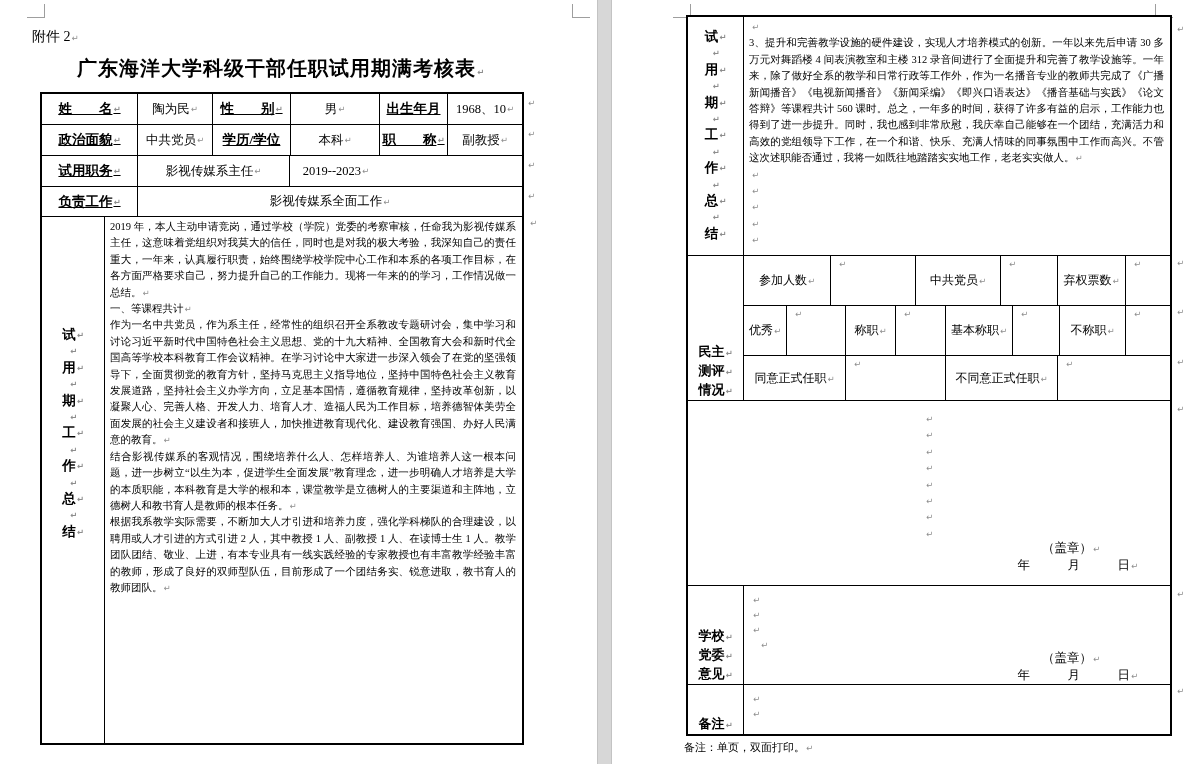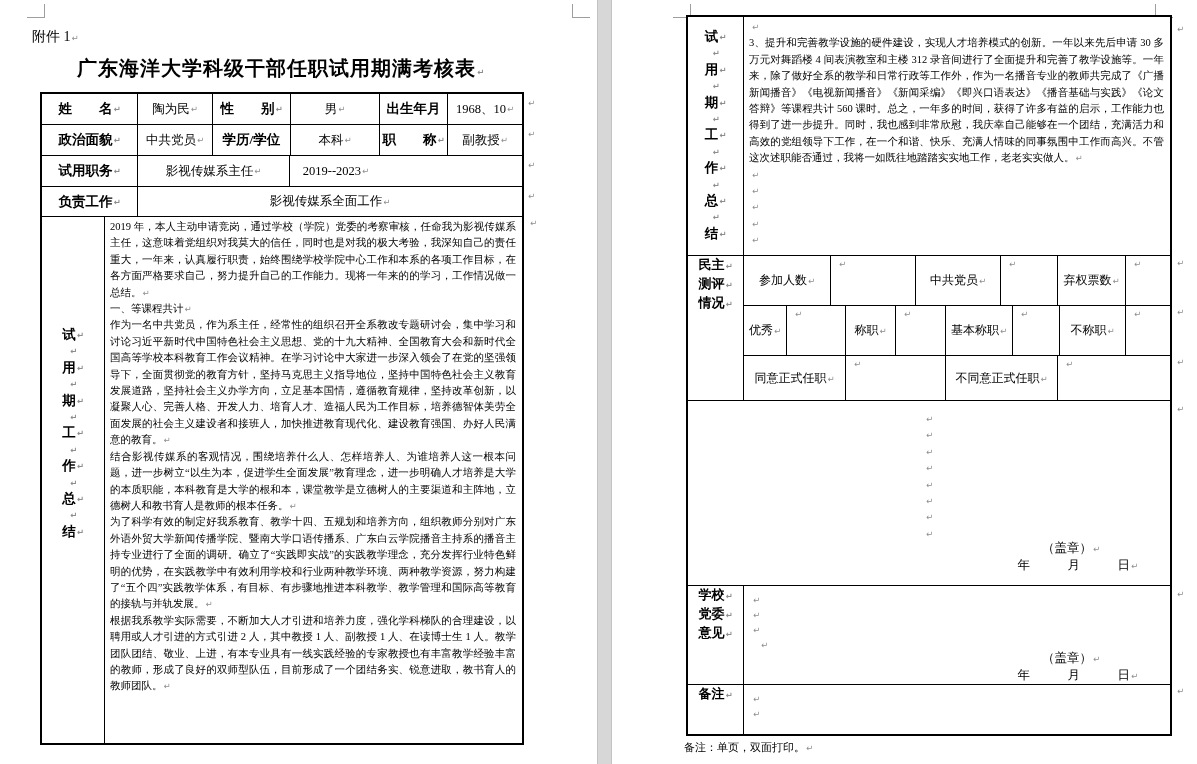--- a/index.html
+++ b/index.html
@@ -25,41 +25,41 @@
 
   .tbl { position:absolute; border:2px solid #000; background:#fff; }
   #ltable { left:40px; top:92px; width:484px; }
   #rtable { left:686px; top:15px; width:486px; }
 
   .trow { display:flex; border-top:1px solid #000; }
   .trow.first { border-top:none; }
   .tcell { border-left:1px solid #000; display:flex; align-items:center;
     justify-content:center; overflow:hidden; }
   .tcell.cfirst { border-left:none; }
-  .lab { font-weight:bold; font-size:13.5px; white-space:nowrap; }
+  .lab { font-weight:bold; font-size:13.5px; white-space:nowrap;text-decoration:underline; }
   .val { font-size:12.5px; white-space:nowrap; }
 
   .pilcrow, .pilcrow-s { color:#8d8d8d; font-size:8.5px;
     font-family:"DejaVu Sans", sans-serif; padding-left:1px; }
   .pilrow { height:16.4px; line-height:16.4px; padding-left:8px; }
   .pilrow.center { text-align:center; padding-left:0; }
   .abs { position:absolute; }
 
   .vlabel { display:flex; flex-direction:column; align-items:center;
     font-weight:bold; font-size:13.5px; }
   .vl-line { height:16.4px; line-height:16.4px; display:flex; align-items:center; }
 
   .body-text { font-size:10.5px; line-height:16.4px; text-align:justify;
     padding:2px 6px 0 5px; overflow:hidden; }
   .body-text p { margin:0; }
 
   .sec { display:flex; border-top:1px solid #000; }
   .sec.first { border-top:none; }
   .sec-label { width:56px; border-right:1px solid #000; display:flex;
-    flex-direction:column; align-items:center; justify-content:flex-start;
+    flex-direction:column; align-items:center; justify-content:flex-end;
     font-weight:bold; font-size:13px; line-height:17px; flex:none; }
   .sec-content { flex:1; overflow:hidden; position:relative; }
 
   .erow { display:flex; border-top:1px solid #000; }
   .erow.first { border-top:none; }
   .ecell { border-left:1px solid #000; font-size:12px; display:flex;
     align-items:center; justify-content:center; white-space:nowrap; overflow:hidden; }
   .ecell.cfirst { border-left:none; }
   .ecell.empty { align-items:flex-start; justify-content:flex-start; padding:3px 0 0 7px; }
 
@@ -72,21 +72,21 @@
 </head>
 <body>
 
 <div class="divider"></div>
 
 <div class="crop br" style="left:27px"></div>
 <div class="crop bl" style="left:572px"></div>
 <div class="crop br" style="left:673px"></div>
 <div class="crop bl" style="left:1155px"></div>
 
-<div class="attach"><span>附件 1</span><span class="pilcrow">↵</span></div>
+<div class="attach"><span>附件 2</span><span class="pilcrow">↵</span></div>
 
 <div class="doc-title"><span>广东海洋大学科级干部任职试用期满考核表</span><span class="pilcrow">↵</span></div>
 
 <div class="tbl" id="ltable">
 
   <div class="trow first" style="height:30px">
     <div class="tcell cfirst lab" style="width:95px">
         <span>姓　　名</span>
         <span class="pilcrow">↵</span>
       </div>
@@ -213,21 +213,20 @@
             <span class="pilcrow-s">↵</span>
           </div>
         </div>
     </div>
     <div class="tcell" style="width:418px; align-items:flex-start; justify-content:flex-start">
       <div class="body-text" style="width:418px; height:525px">
         <p><span>2019 年，本人主动申请竞岗，通过学校（学院）党委的考察审核，任命我为影视传媒系主任，这意味着党组织对我莫大的信任，同时也是对我的极大考验，我深知自己的责任重大，一年来，认真履行职责，始终围绕学校学院中心工作和本系的各项工作目标，在各方面严格要求自己，努力提升自己的工作能力。现将一年来的的学习，工作情况做一总结。</span><span class="pilcrow">↵</span></p>
         <p><span>一、等课程共计</span><span class="pilcrow">↵</span></p>
         <p><span>作为一名中共党员，作为系主任，经常性的组织召开全系教改专题研讨会，集中学习和讨论习近平新时代中国特色社会主义思想、党的十九大精神、全国教育大会和新时代全国高等学校本科教育工作会议精神。在学习讨论中大家进一步深入领会了在党的坚强领导下，全面贯彻党的教育方针，坚持马克思主义指导地位，坚持中国特色社会主义教育发展道路，坚持社会主义办学方向，立足基本国情，遵循教育规律，坚持改革创新，以凝聚人心、完善人格、开发人力、培育人才、造福人民为工作目标，培养德智体美劳全面发展的社会主义建设者和接班人，加快推进教育现代化、建设教育强国、办好人民满意的教育。</span><span class="pilcrow">↵</span></p>
         <p><span>结合影视传媒系的客观情况，围绕培养什么人、怎样培养人、为谁培养人这一根本问题，进一步树立“以生为本，促进学生全面发展”教育理念，进一步明确人才培养是大学的本质职能，本科教育是大学的根和本，课堂教学是立德树人的主要渠道和主阵地，立德树人和教书育人是教师的根本任务。</span><span class="pilcrow">↵</span></p>
-        <p><span>为了科学有效的制定好我系教育、教学十四、五规划和培养方向，组织教师分别对广东外语外贸大学新闻传播学院、暨南大学口语传播系、广东白云学院播音主持系的播音主持专业进行了全面的调研。确立了“实践即实战”的实践教学理念，充分发挥行业特色鲜明的优势，在实践教学中有效利用学校和行业两种教学环境、两种教学资源，努力构建了“五个四”实践教学体系，有目标、有步骤地推进本科教学、教学管理和国际高等教育的接轨与并轨发展。</span><span class="pilcrow">↵</span></p>
         <p><span>根据我系教学实际需要，不断加大人才引进和培养力度，强化学科梯队的合理建设，以聘用或人才引进的方式引进 2 人，其中教授 1 人、副教授 1 人、在读博士生 1 人。教学团队团结、敬业、上进，有本专业具有一线实践经验的专家教授也有丰富教学经验丰富的教师，形成了良好的双师型队伍，目前形成了一个团结务实、锐意进取，教书育人的教师团队。</span><span class="pilcrow">↵</span></p>
 
       </div>
     </div>
   </div>
 </div>
 
 <span class="pilcrow abs" style="left:527px;top:98px">↵</span>
 <span class="pilcrow abs" style="left:527px;top:129px">↵</span>
 <span class="pilcrow abs" style="left:527px;top:160px">↵</span>

